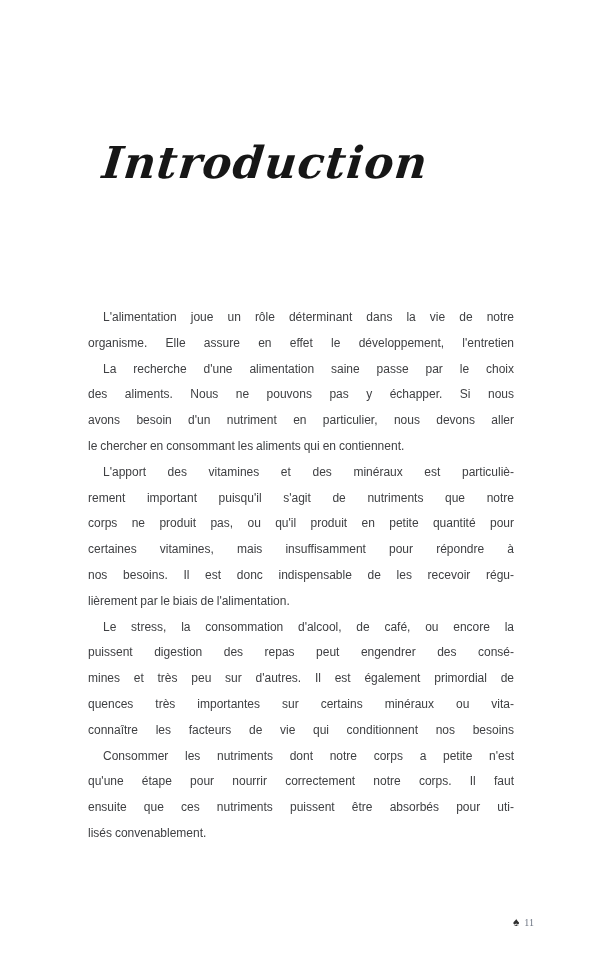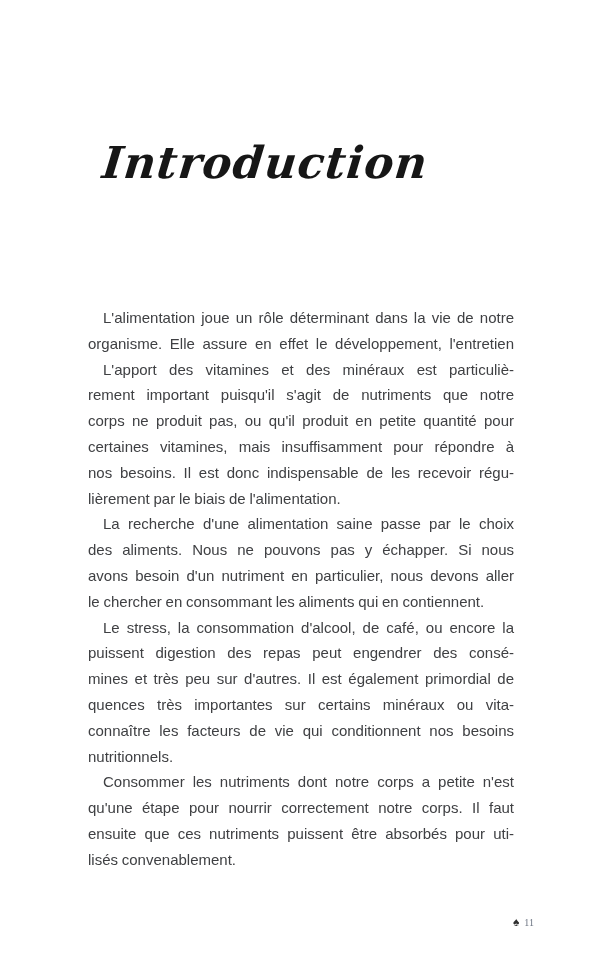--- a/index.html
+++ b/index.html
@@ -25,21 +25,21 @@
     transform: skewX(-6deg);
     transform-origin: left bottom;
     white-space: nowrap;
   }
   .body-text {
     position: absolute;
     left: 88px;
     top: 305px;
     width: 426px;
     color: #3f4043;
-    font-size: 15px;
+    font-size: 12px;
     line-height: 25.8px;
   }
   .para { margin: 0; }
   .line {
     text-align: justify;
     text-align-last: justify;
     word-spacing: -0.4px;
     white-space: normal;
   }
   .line.first { text-indent: 15px; }
@@ -70,40 +70,39 @@
 <div class="page">
 
   <h1 class="chapter-title">Introduction</h1>
 
   <div class="body-text">
       <div class="para">
         <div class="line first">L'alimentation joue un rôle déterminant dans la vie de notre</div>
         <div class="line">organisme. Elle assure en effet le développement, l'entretien</div>
       </div>
       <div class="para">
+        <div class="line first">La recherche d'une alimentation saine passe par le choix</div>
+        <div class="line">des aliments. Nous ne pouvons pas y échapper. Si nous</div>
+        <div class="line">avons besoin d'un nutriment en particulier, nous devons aller</div>
+        <div class="line last">le chercher en consommant les aliments qui en contiennent.</div>
+      </div>
+      <div class="para">
         <div class="line first">L'apport des vitamines et des minéraux est particuliè-</div>
         <div class="line">rement important puisqu'il s'agit de nutriments que notre</div>
         <div class="line">corps ne produit pas, ou qu'il produit en petite quantité pour</div>
         <div class="line">certaines vitamines, mais insuffisamment pour répondre à</div>
         <div class="line">nos besoins. Il est donc indispensable de les recevoir régu-</div>
         <div class="line last">lièrement par le biais de l'alimentation.</div>
       </div>
       <div class="para">
-        <div class="line first">La recherche d'une alimentation saine passe par le choix</div>
-        <div class="line">des aliments. Nous ne pouvons pas y échapper. Si nous</div>
-        <div class="line">avons besoin d'un nutriment en particulier, nous devons aller</div>
-        <div class="line last">le chercher en consommant les aliments qui en contiennent.</div>
-      </div>
-      <div class="para">
         <div class="line first">Le stress, la consommation d'alcool, de café, ou encore la</div>
         <div class="line">puissent digestion des repas peut engendrer des consé-</div>
         <div class="line">mines et très peu sur d'autres. Il est également primordial de</div>
         <div class="line">quences très importantes sur certains minéraux ou vita-</div>
         <div class="line">connaître les facteurs de vie qui conditionnent nos besoins</div>
-        <div class="line last">nutritionnels.</div>
       </div>
       <div class="para">
         <div class="line first">Consommer les nutriments dont notre corps a petite n'est</div>
         <div class="line">qu'une étape pour nourrir correctement notre corps. Il faut</div>
         <div class="line">ensuite que ces nutriments puissent être absorbés pour uti-</div>
         <div class="line last">lisés convenablement.</div>
       </div>
     </div>
 
   <div class="footer">

